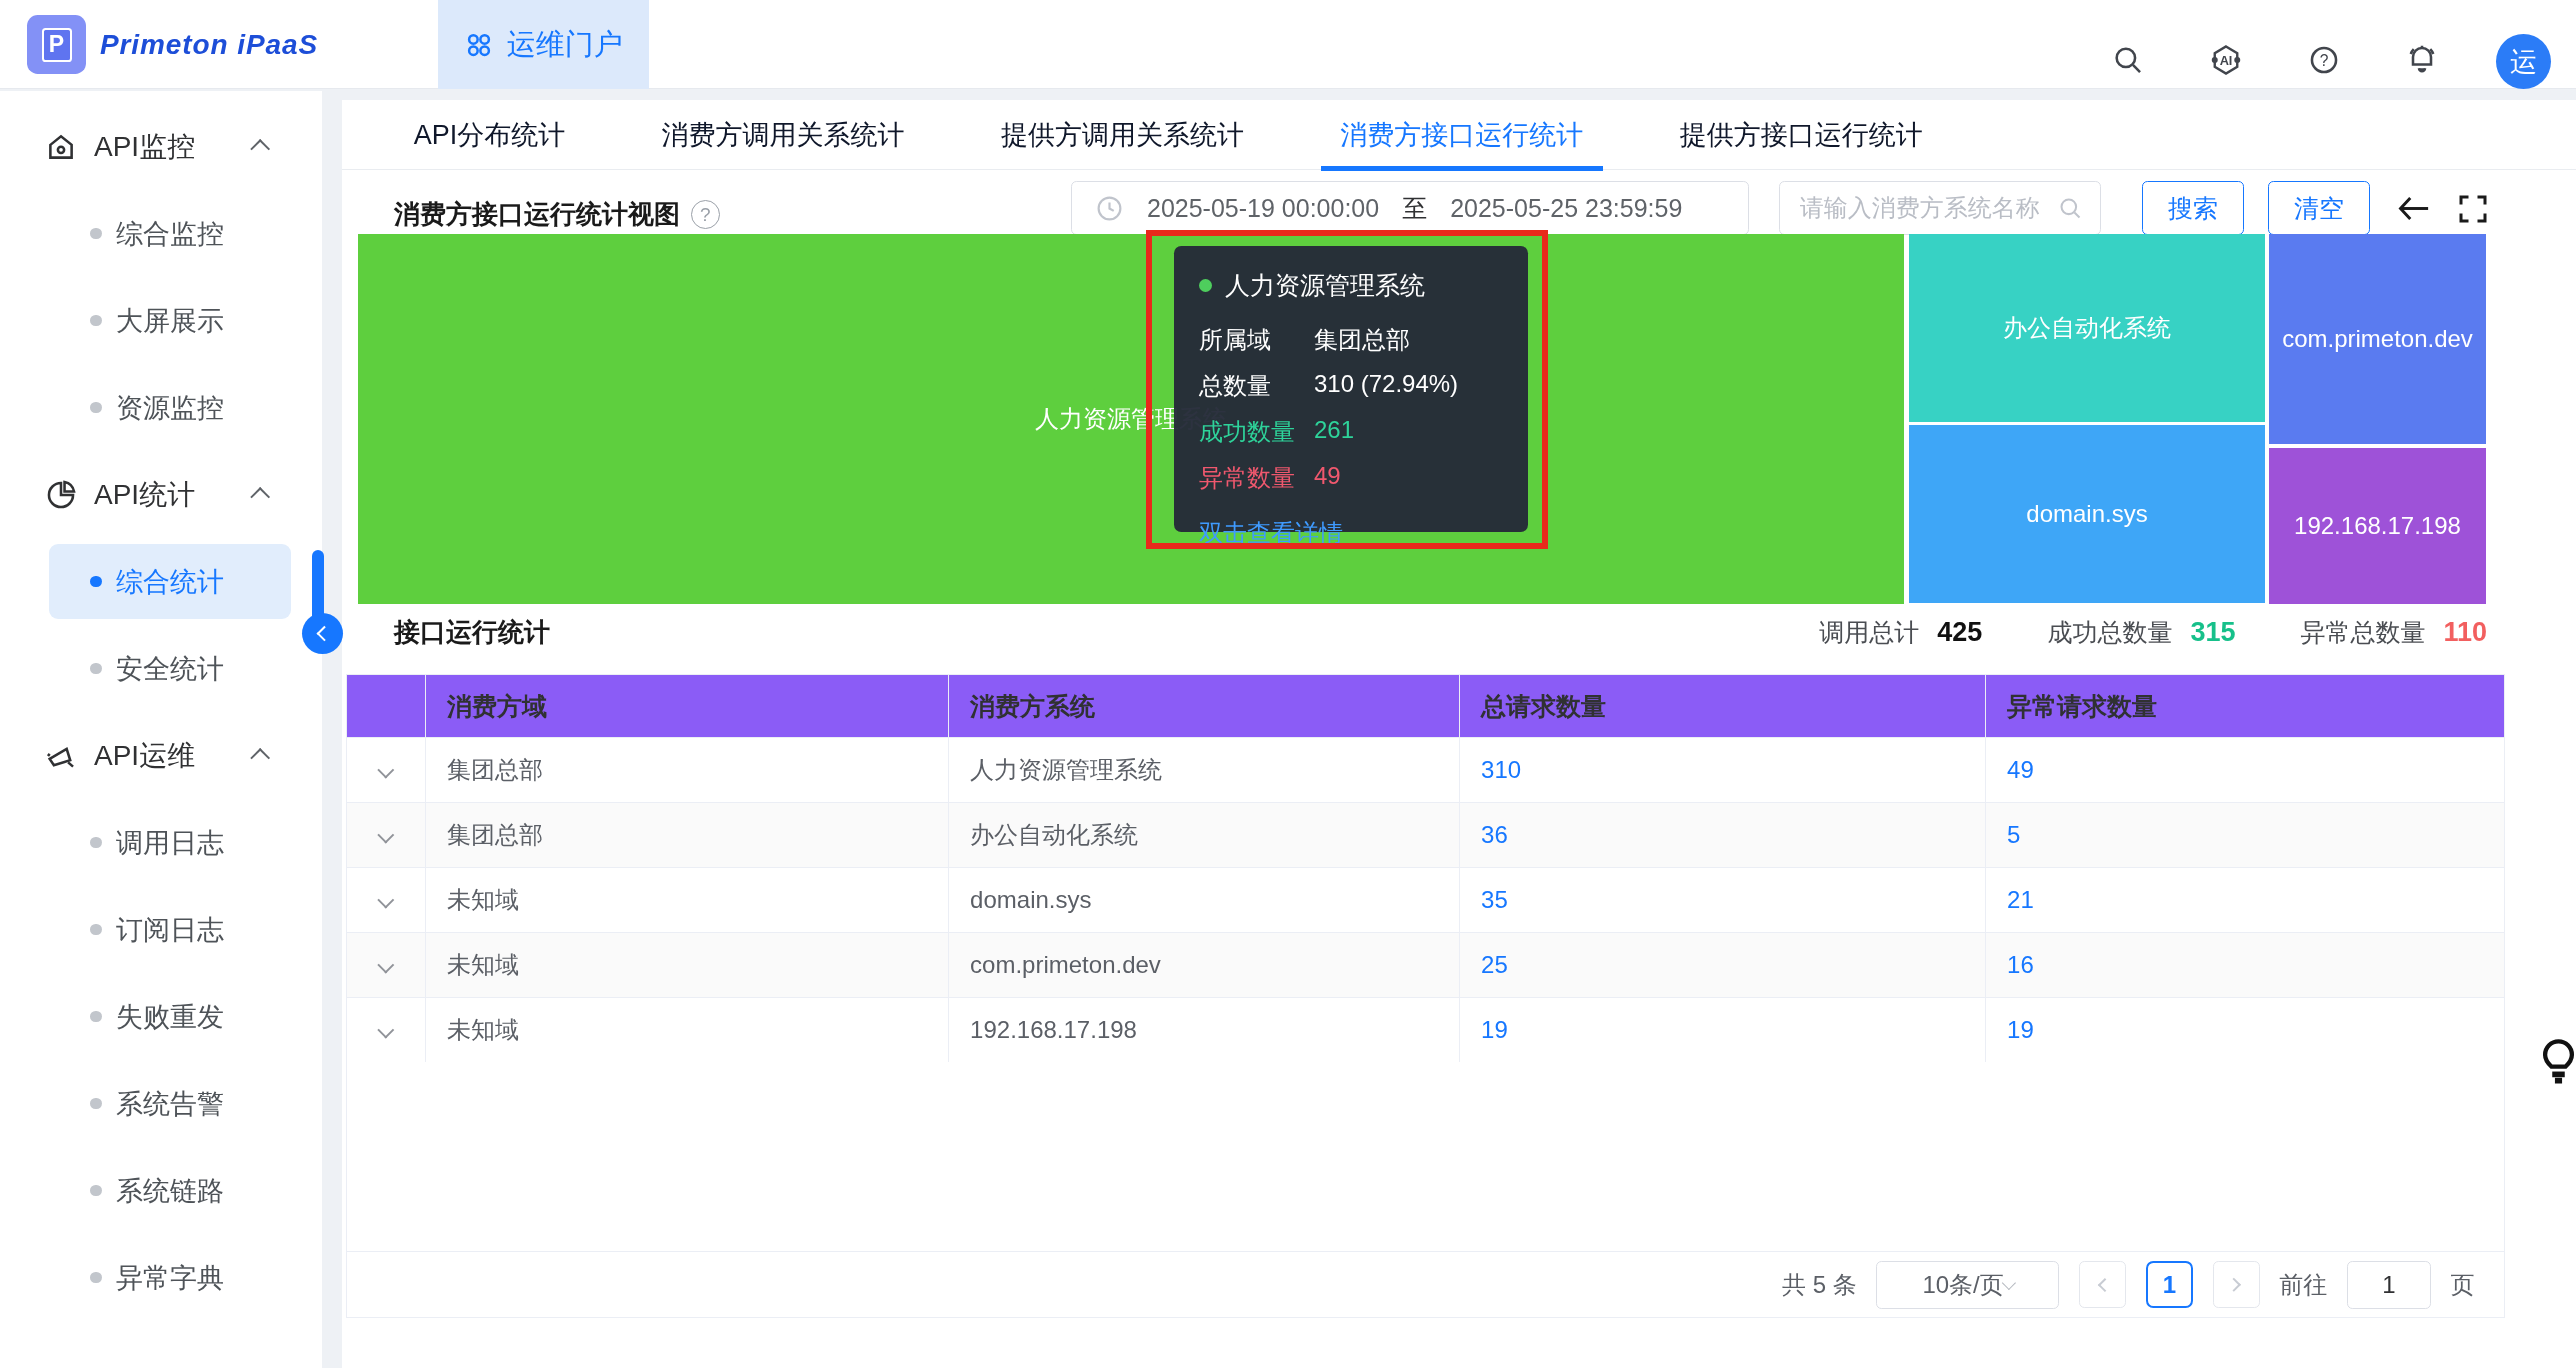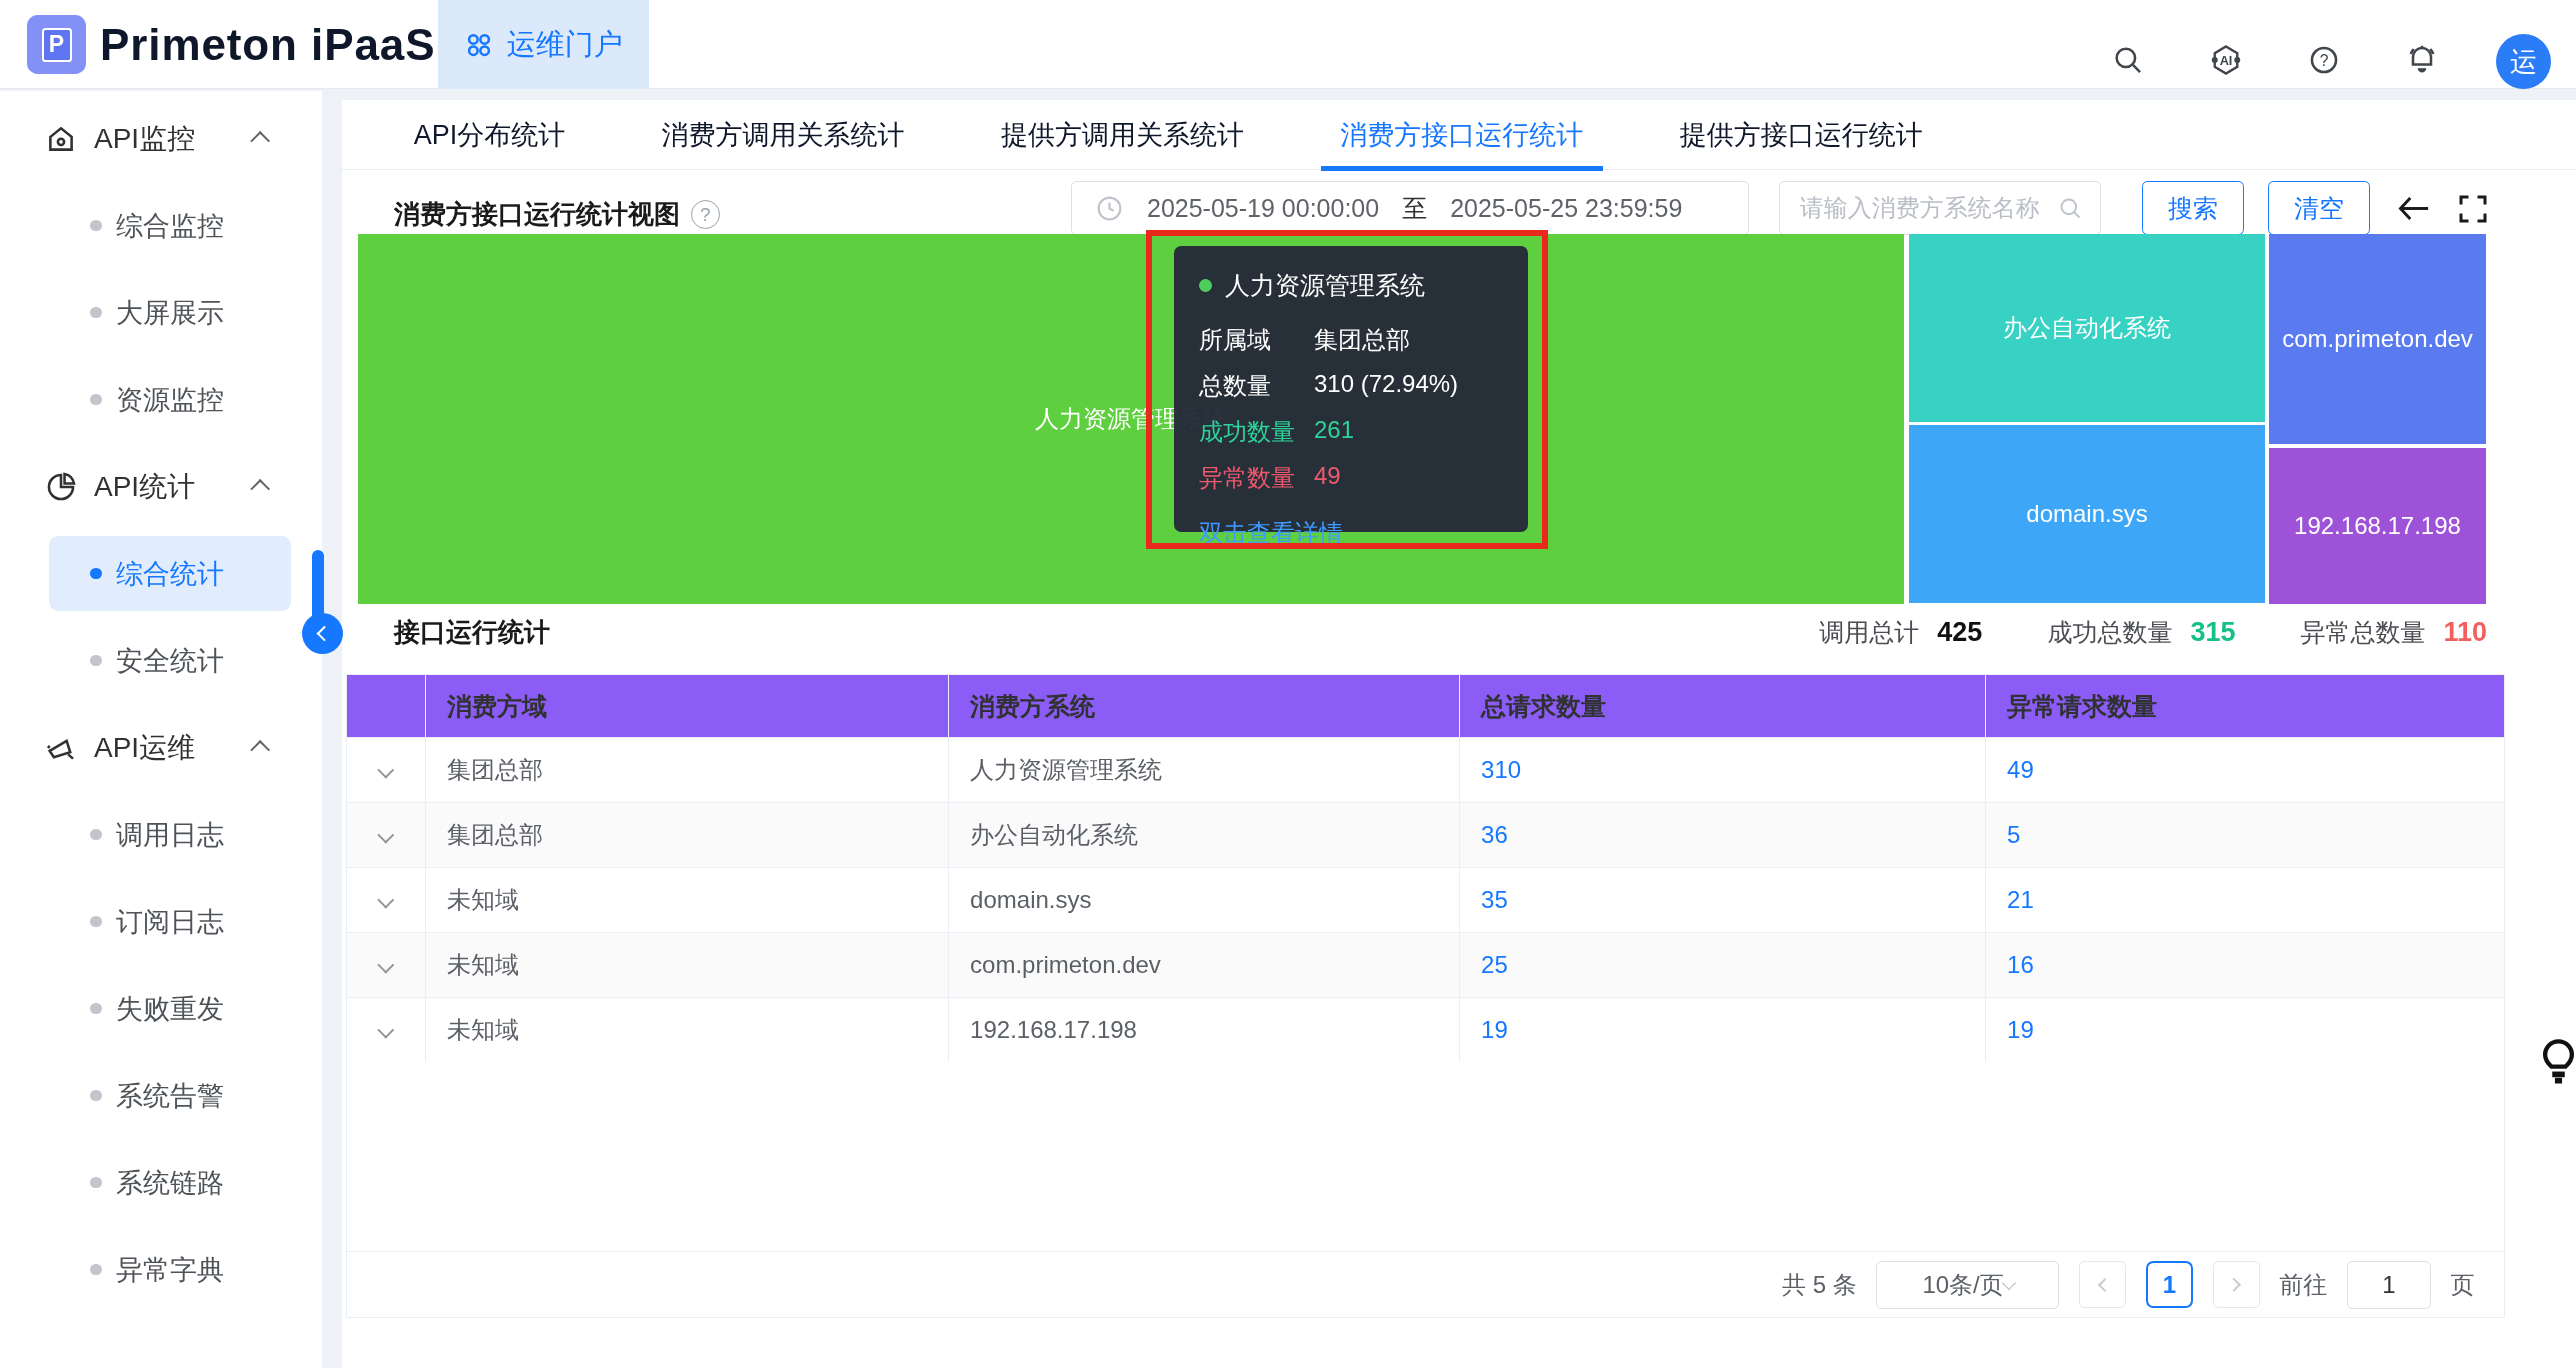--- a/index.html
+++ b/index.html
@@ -4,28 +4,28 @@
 <style>
   * { margin:0; padding:0; box-sizing:border-box; }
   html,body { width:2576px; height:1368px; }
   body { font-family:"Liberation Sans", sans-serif; background:#eef1f5; position:relative; overflow:hidden; color:#303133; }
   .screen { position:relative; width:2576px; height:1368px; }
 
   
   .topbar { position:absolute; left:0; top:0; width:100%; height:89px; background:#fff; border-bottom:1.8px solid #e6e9ee; z-index:50; }
   .logo { position:absolute; left:27px; top:15px; width:59px; height:59px; background:#8391f6; border-radius:10.7px; display:flex; align-items:center; justify-content:center; }
   .logo-inner { width:30px; height:34px; border:2.7px solid #fff; border-radius:3.6px; background:#5f74f0; color:#fff; font-weight:bold; font-size:23px; display:flex; align-items:center; justify-content:center; }
-  .brand { position:absolute; left:100px; top:0; height:89px; display:flex; align-items:center; font-size:44px; font-weight:bold; color:#0f172a; letter-spacing:0.9px; }
+  .brand { position:absolute; left:100px; top:0; height:89px; display:flex; align-items:center; font-size:28px; font-weight:bold; color:#1d4ed8; letter-spacing:0.9px;font-style:italic; }
   .portal-tab { position:absolute; left:438px; top:0; width:211px; height:89px; background:#dce9fb; color:#1677ff; display:flex; align-items:center; justify-content:center; gap:12.5px; font-size:29px; cursor:pointer; }
   .hdr-icons { position:absolute; right:0; top:0; height:89px; display:flex; align-items:flex-end;gap:39px; }
   .hicon { width:59px; height:59px; display:flex; align-items:center; justify-content:center; cursor:pointer; }
   .avatar { width:55px; height:55px; border-radius:50%; background:#2b7cf7; color:#fff; font-size:27px; display:flex; align-items:center; justify-content:center; margin:0 25px 0 5.4px; cursor:pointer; }
 
   
-  .sidebar { position:absolute; left:0; top:91px; width:322px; bottom:0; background:#fff; z-index:20; padding-top:4px; }
+  .sidebar { position:absolute; left:0; top:91px; width:322px; bottom:0; background:#fff; z-index:20; padding-top:12px; }
   .srow { height:87px; position:relative; display:flex; align-items:center; cursor:pointer; }
   .srow .gicon { position:absolute; left:43px; width:36px; height:36px; display:flex; align-items:center; justify-content:center; }
   .srow .glabel { position:absolute; left:94px; font-size:28px; color:#303133; }
   .srow .chev-up { position:absolute; left:253px; top:39px; width:14.3px; height:14.3px; border-left:2.7px solid #5f6368; border-top:2.7px solid #5f6368; transform:rotate(45deg); }
   .subrow { height:87px; display:flex; align-items:center; }
   .subinner { margin-left:49px; width:242px; height:75px; border-radius:9px; display:flex; align-items:center; position:relative; }
   .subinner .dot { position:absolute; left:41px; width:11.6px; height:11.6px; border-radius:50%; background:#c2c6cc; }
   .subinner .slabel { position:absolute; left:67px; font-size:27px; color:#4e5358; }
   .subinner.active { background:#e1edfc; }
   .subinner.active .dot { background:#1677ff; }

